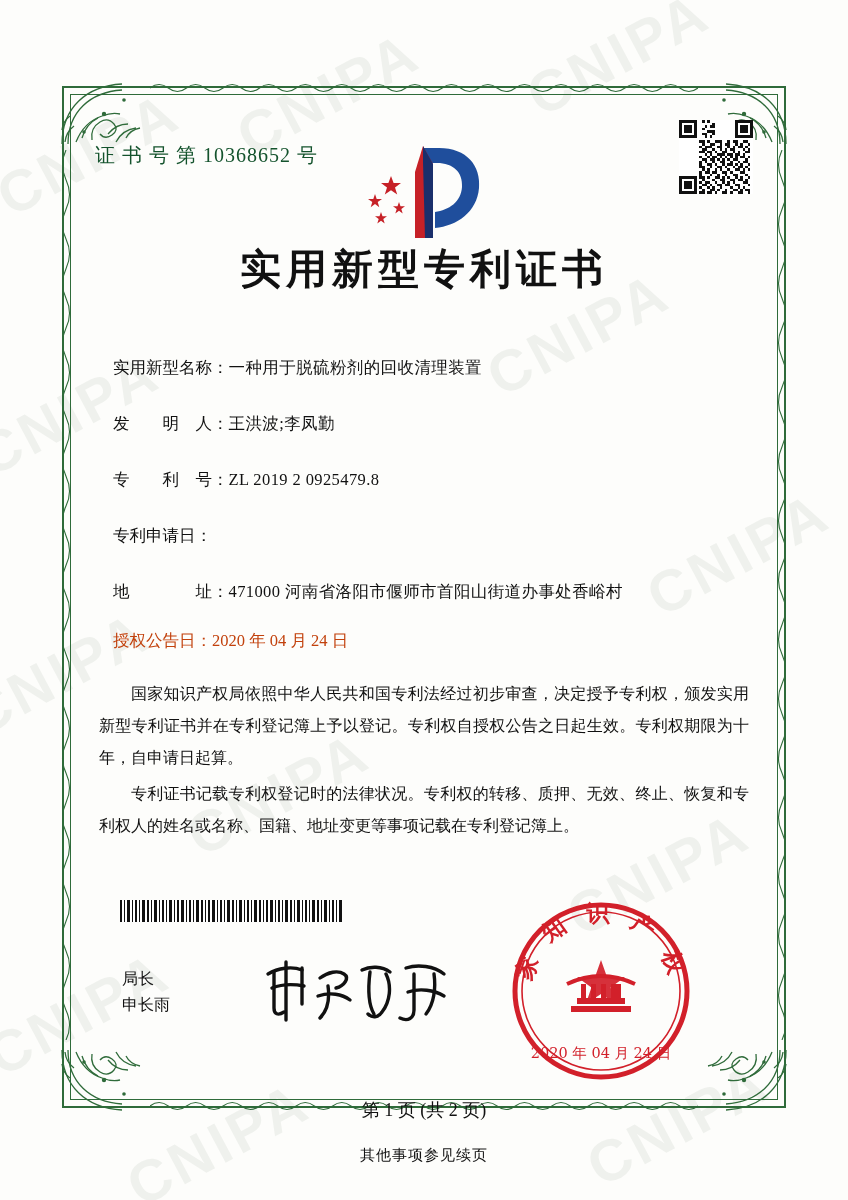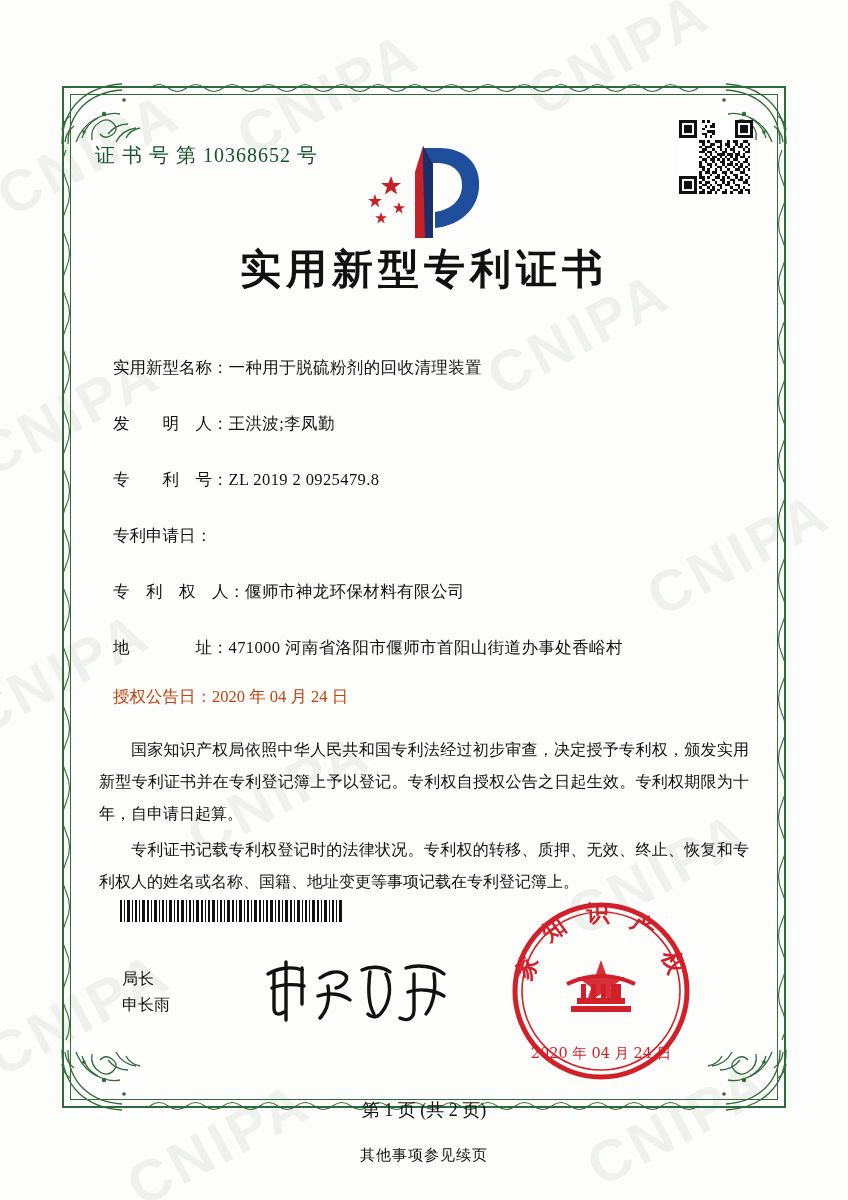--- a/index.html
+++ b/index.html
@@ -592,24 +592,20 @@
         <span class="val">王洪波;李凤勤</span>
       </div>
       <div class="field">
         <span class="lbl">专　　利　号：</span>
         <span class="val">ZL 2019 2 0925479.8</span>
       </div>
       <div class="field">
         <span class="lbl">专利申请日：</span>
       </div>
       <div class="field">
-        <span class="lbl">专　利　权　人：</span>
-        <span class="val">偃师市神龙环保材料有限公司</span>
-      </div>
-      <div class="field">
         <span class="lbl">地　　　　址：</span>
         <span class="val">471000 河南省洛阳市偃师市首阳山街道办事处香峪村</span>
       </div>
 
       <div class="row2">
         <div class="seg1">
           <span>授权公告日：</span><span>2020 年 04 月 24 日</span>
         </div>
       </div>
     </div>

